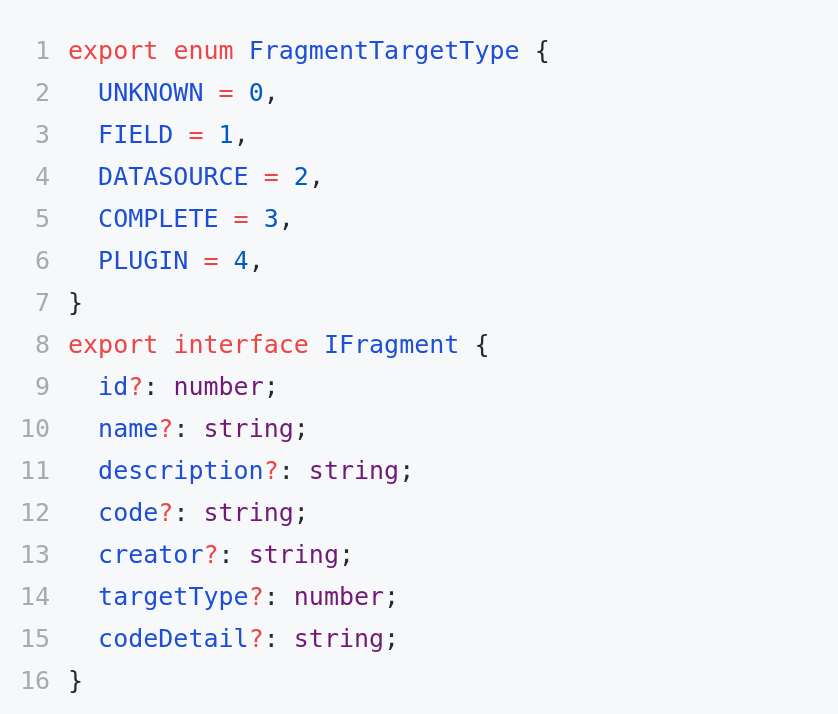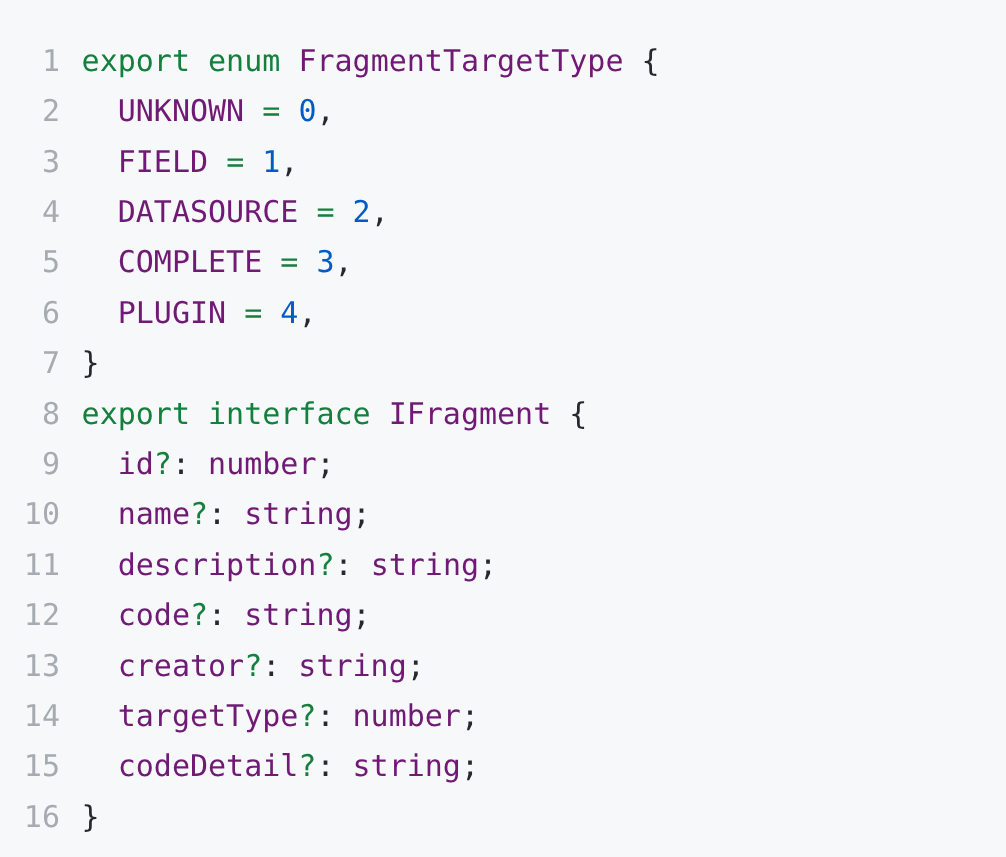--- a/index.html
+++ b/index.html
@@ -28,21 +28,21 @@
     width: 50px;
     flex: 0 0 50px;
     text-align: right;
     color: #a5abb1;
     user-select: none;
   }
   .code {
     margin-left: 18px;
   }
   .tok-p { color: #24292e; }
-  .tok-k { color: #15803d; }
-  .tok-v { color: #701a75; }
+  .tok-k { color: #ef4444; }
+  .tok-v { color: #1d4ed8; }
   .tok-n { color: #005cc5; }
   .tok-t { color: #701a75; }
 </style>
 </head>
 <body>
 
 <div class="code-block"><div class="line"><span class="ln">1</span><span class="code"><span class="tok-k">export</span><span class="tok-p"> </span><span class="tok-k">enum</span><span class="tok-p"> </span><span class="tok-v">FragmentTargetType</span><span class="tok-p"> {</span></span></div><div class="line"><span class="ln">2</span><span class="code"><span class="tok-p">  </span><span class="tok-v">UNKNOWN</span><span class="tok-p"> </span><span class="tok-k">=</span><span class="tok-p"> </span><span class="tok-n">0</span><span class="tok-p">,</span></span></div><div class="line"><span class="ln">3</span><span class="code"><span class="tok-p">  </span><span class="tok-v">FIELD</span><span class="tok-p"> </span><span class="tok-k">=</span><span class="tok-p"> </span><span class="tok-n">1</span><span class="tok-p">,</span></span></div><div class="line"><span class="ln">4</span><span class="code"><span class="tok-p">  </span><span class="tok-v">DATASOURCE</span><span class="tok-p"> </span><span class="tok-k">=</span><span class="tok-p"> </span><span class="tok-n">2</span><span class="tok-p">,</span></span></div><div class="line"><span class="ln">5</span><span class="code"><span class="tok-p">  </span><span class="tok-v">COMPLETE</span><span class="tok-p"> </span><span class="tok-k">=</span><span class="tok-p"> </span><span class="tok-n">3</span><span class="tok-p">,</span></span></div><div class="line"><span class="ln">6</span><span class="code"><span class="tok-p">  </span><span class="tok-v">PLUGIN</span><span class="tok-p"> </span><span class="tok-k">=</span><span class="tok-p"> </span><span class="tok-n">4</span><span class="tok-p">,</span></span></div><div class="line"><span class="ln">7</span><span class="code"><span class="tok-p">}</span></span></div><div class="line"><span class="ln">8</span><span class="code"><span class="tok-k">export</span><span class="tok-p"> </span><span class="tok-k">interface</span><span class="tok-p"> </span><span class="tok-v">IFragment</span><span class="tok-p"> {</span></span></div><div class="line"><span class="ln">9</span><span class="code"><span class="tok-p">  </span><span class="tok-v">id</span><span class="tok-k">?</span><span class="tok-p">: </span><span class="tok-t">number</span><span class="tok-p">;</span></span></div><div class="line"><span class="ln">10</span><span class="code"><span class="tok-p">  </span><span class="tok-v">name</span><span class="tok-k">?</span><span class="tok-p">: </span><span class="tok-t">string</span><span class="tok-p">;</span></span></div><div class="line"><span class="ln">11</span><span class="code"><span class="tok-p">  </span><span class="tok-v">description</span><span class="tok-k">?</span><span class="tok-p">: </span><span class="tok-t">string</span><span class="tok-p">;</span></span></div><div class="line"><span class="ln">12</span><span class="code"><span class="tok-p">  </span><span class="tok-v">code</span><span class="tok-k">?</span><span class="tok-p">: </span><span class="tok-t">string</span><span class="tok-p">;</span></span></div><div class="line"><span class="ln">13</span><span class="code"><span class="tok-p">  </span><span class="tok-v">creator</span><span class="tok-k">?</span><span class="tok-p">: </span><span class="tok-t">string</span><span class="tok-p">;</span></span></div><div class="line"><span class="ln">14</span><span class="code"><span class="tok-p">  </span><span class="tok-v">targetType</span><span class="tok-k">?</span><span class="tok-p">: </span><span class="tok-t">number</span><span class="tok-p">;</span></span></div><div class="line"><span class="ln">15</span><span class="code"><span class="tok-p">  </span><span class="tok-v">codeDetail</span><span class="tok-k">?</span><span class="tok-p">: </span><span class="tok-t">string</span><span class="tok-p">;</span></span></div><div class="line"><span class="ln">16</span><span class="code"><span class="tok-p">}</span></span></div></div>
 
 </body></html>

